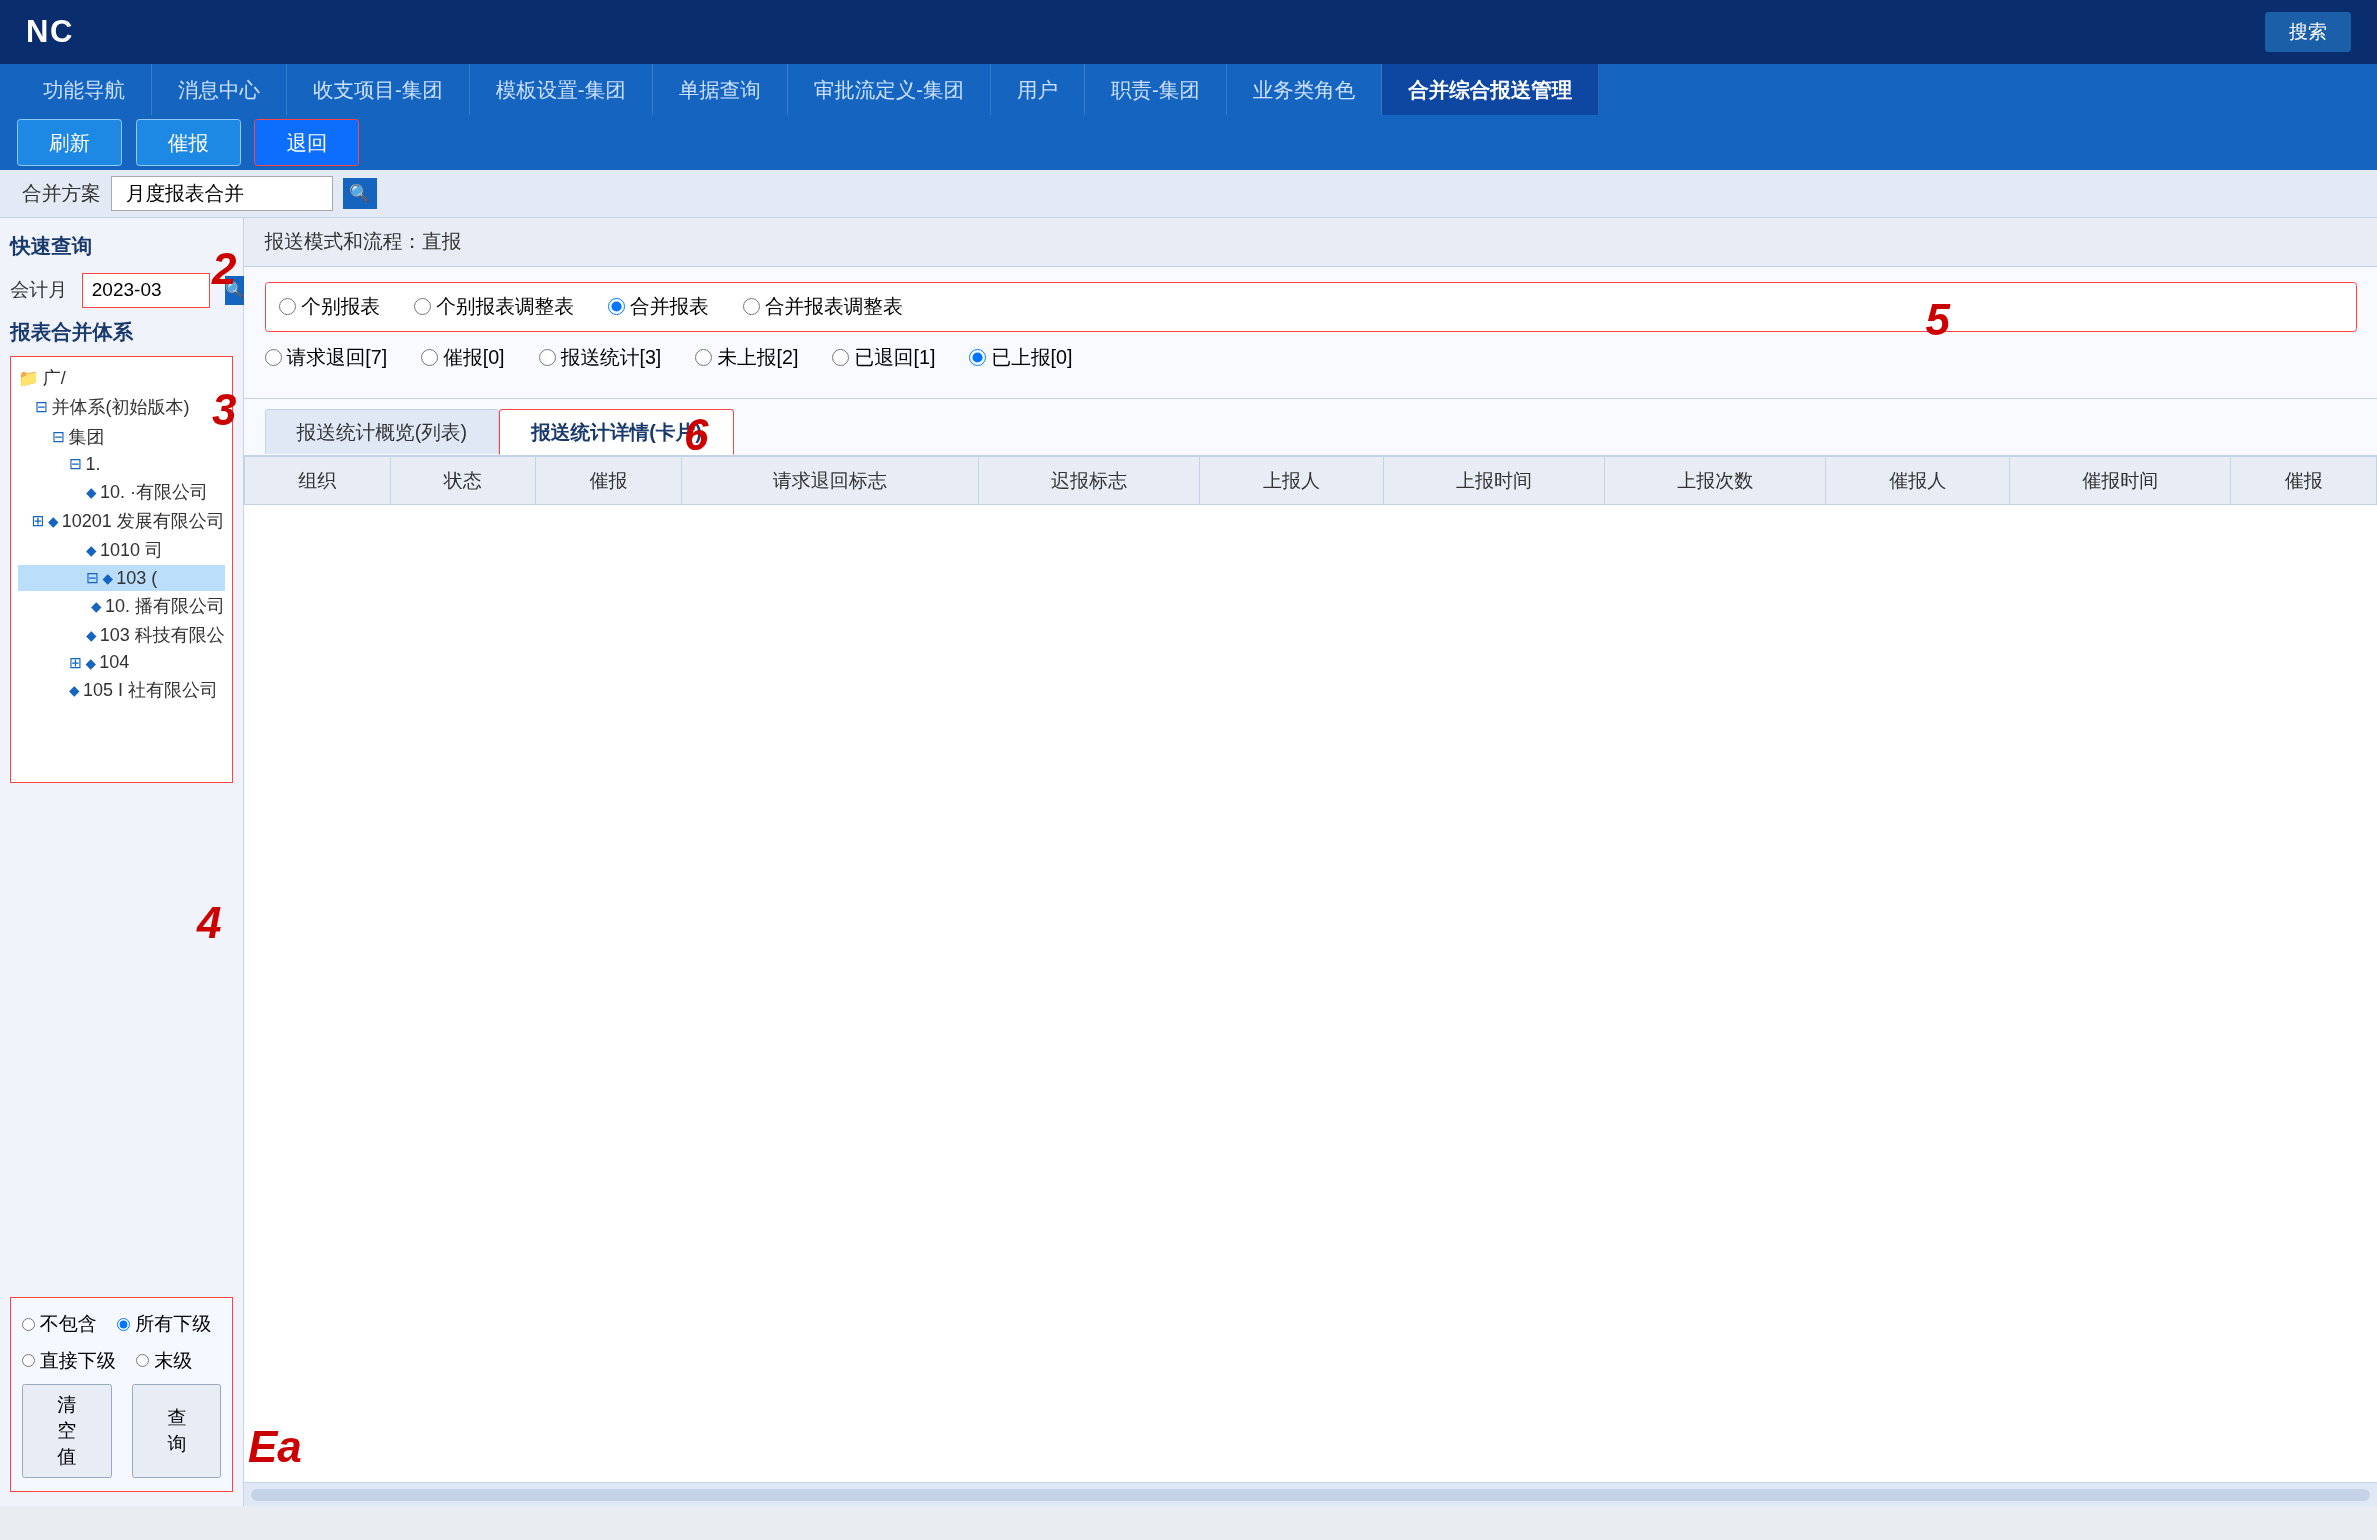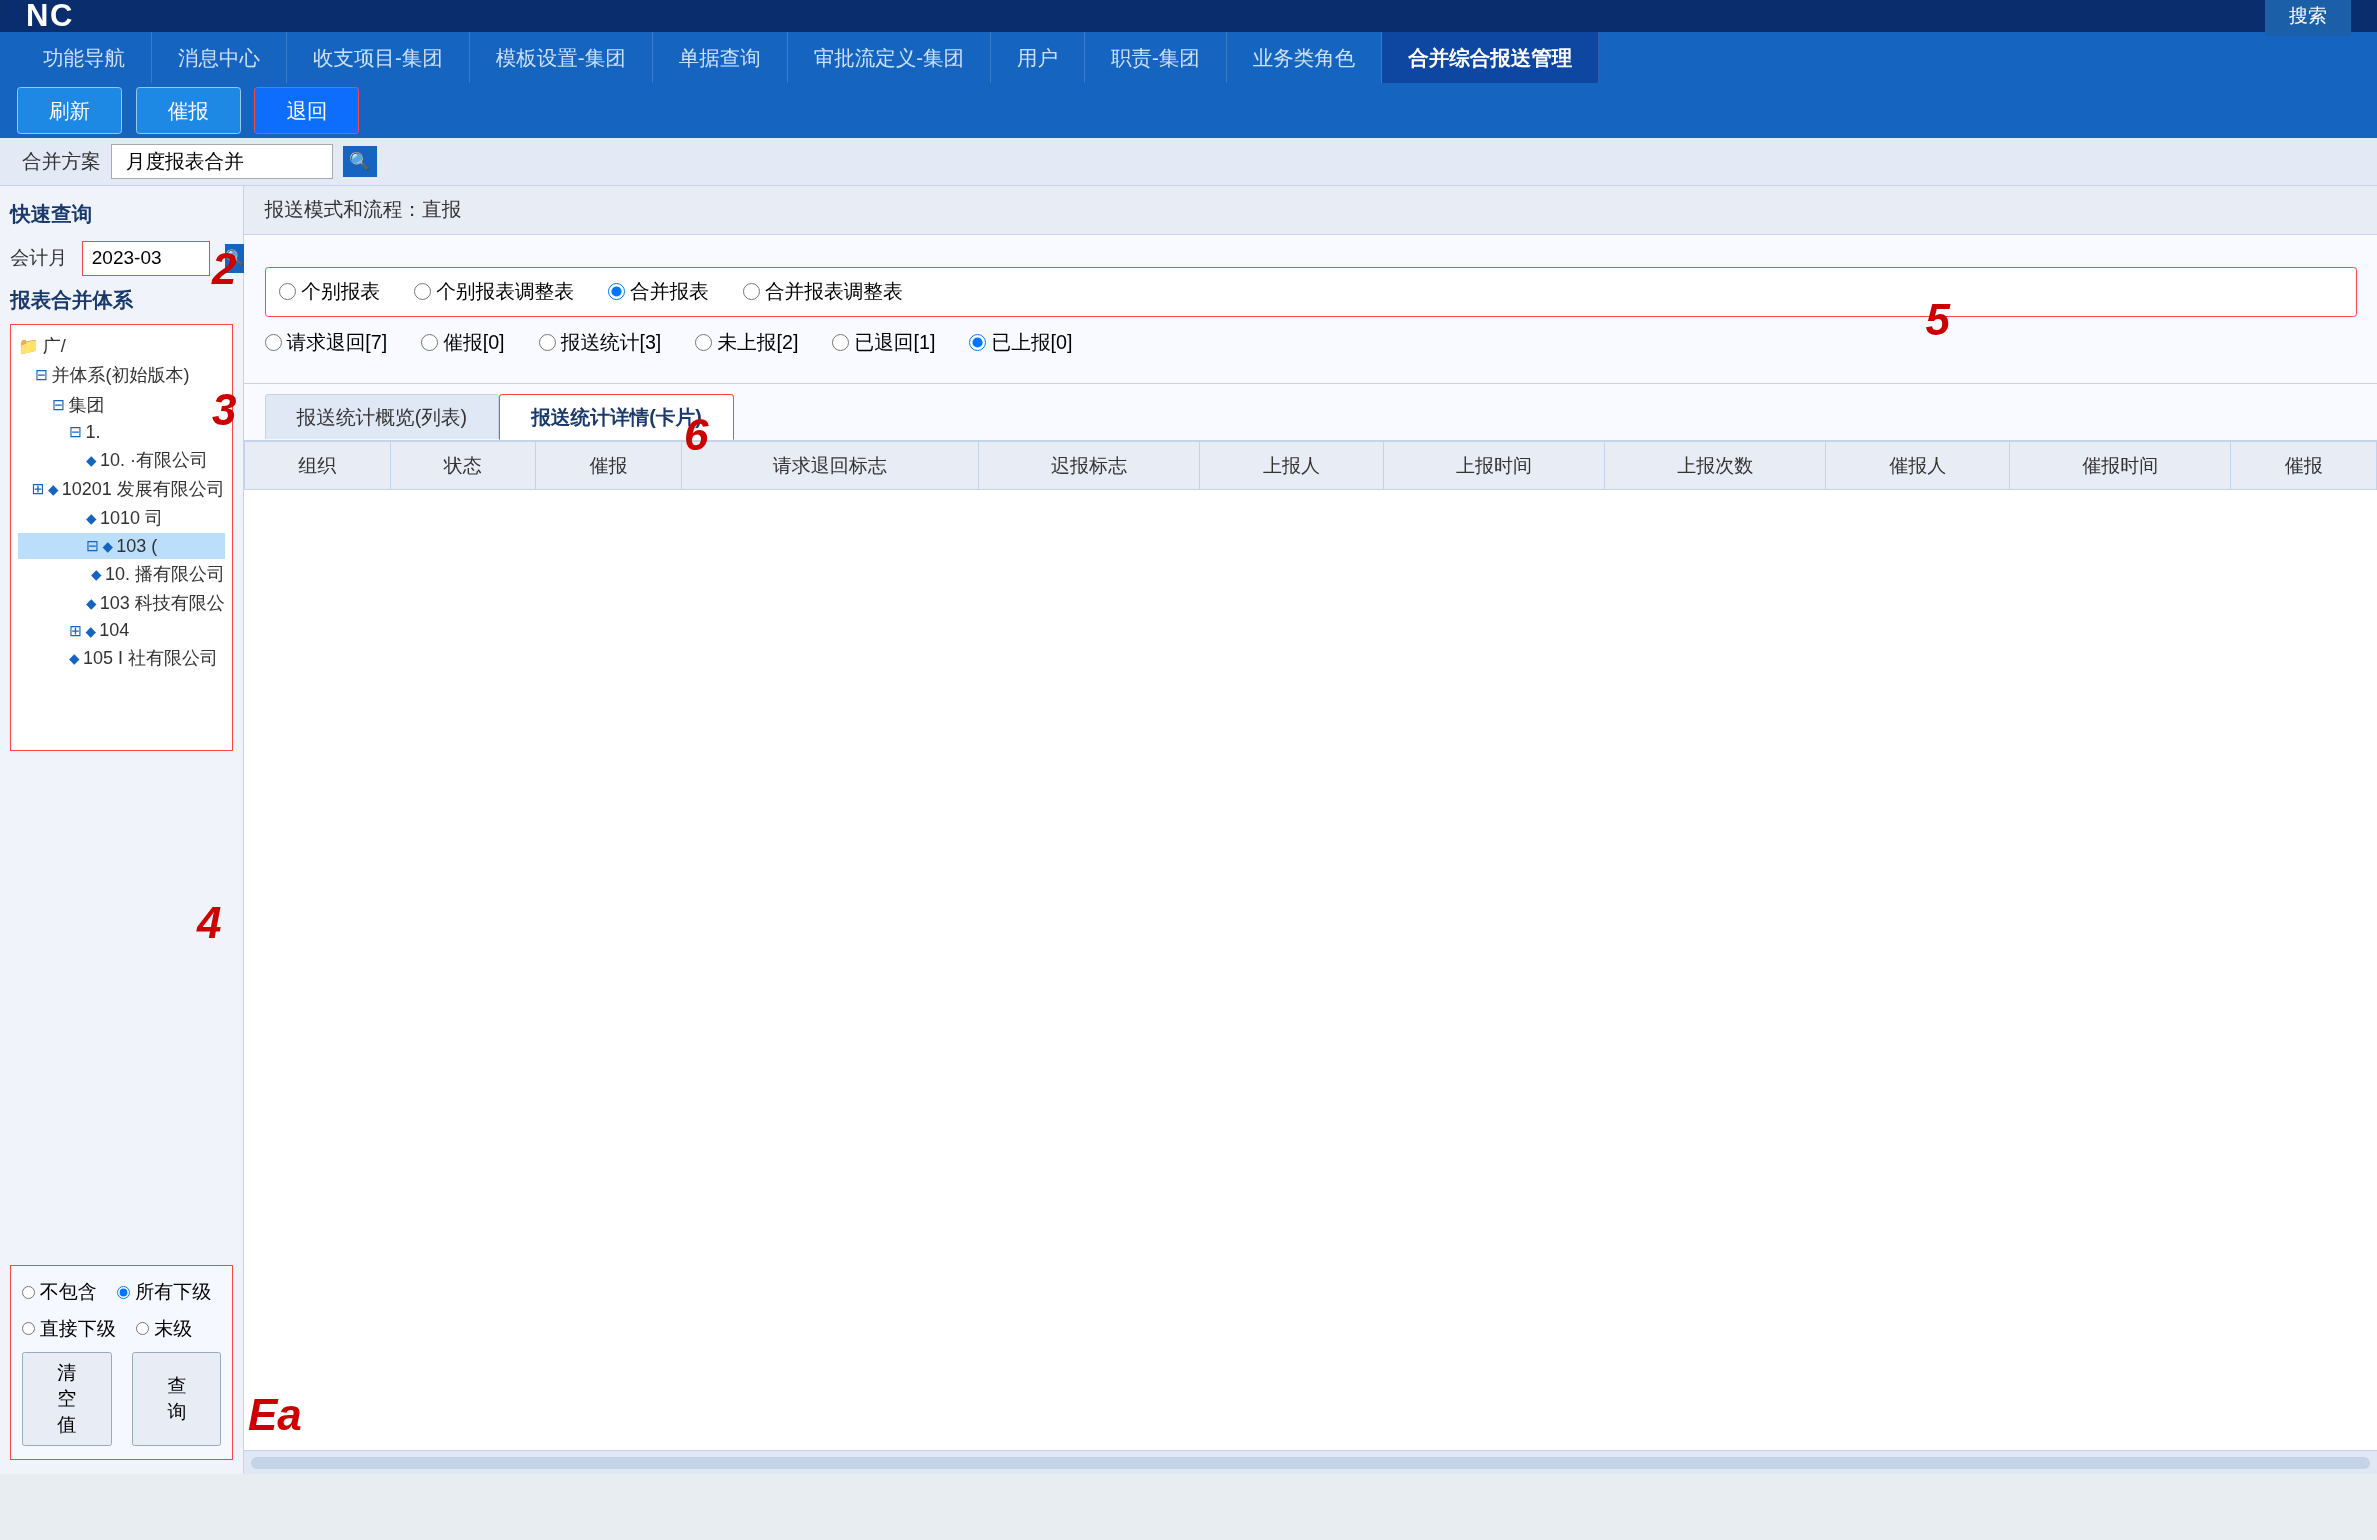--- a/index.html
+++ b/index.html
@@ -1,21 +1,21 @@
 <!DOCTYPE html>
 <html style="font-size:13.7px"><head>
   <meta charset="utf-8">
   <style>
     * { box-sizing: border-box; margin: 0; padding: 0; font-family: 'Microsoft YaHei', SimHei, sans-serif; }
     body { background: #e8edf2; width: 2377px; min-height: 1541px; font-size: 20.5px; }
 
     
     .top-bar {
       background: #0a2d6e;
-      height: 32px;
+      height: 64px;
       display: flex;
       align-items: center;
       justify-content: space-between;
       padding: 0 26px;
     }
     .logo {
       color: white;
       font-size: 31px;
       font-weight: bold;
       letter-spacing: 1.7px;
@@ -247,21 +247,20 @@
     .options-section {
       padding: 15.4px 20.5px;
       border-bottom: 0.9px solid #c5d3e8;
     }
     .options-row {
       display: flex;
       align-items: center;
       gap: 34px;
       margin-bottom: 12px;
       font-size: 19.7px;
-      margin-top: 17px;
     }
     .options-row.bordered {
       border: 1.7px solid #ff4444;
       padding: 10.3px 13.7px;
       border-radius: 3.4px;
       background: white;
     }
     .radio-option {
       display: flex;
       align-items: center;

